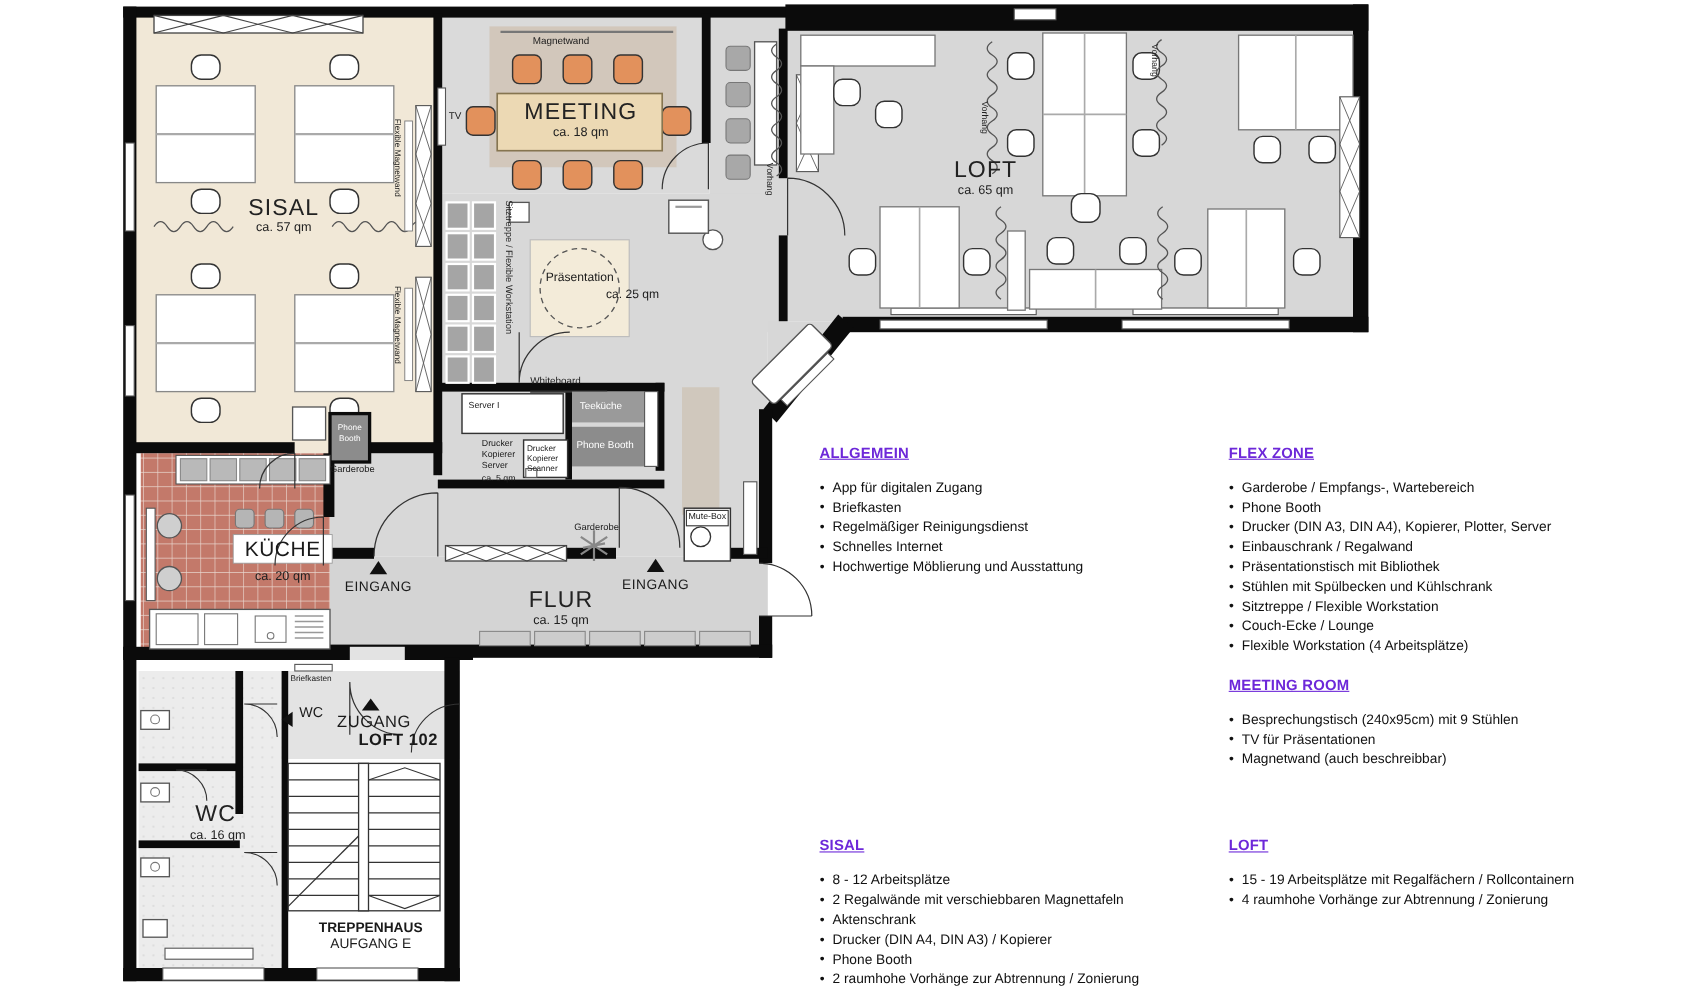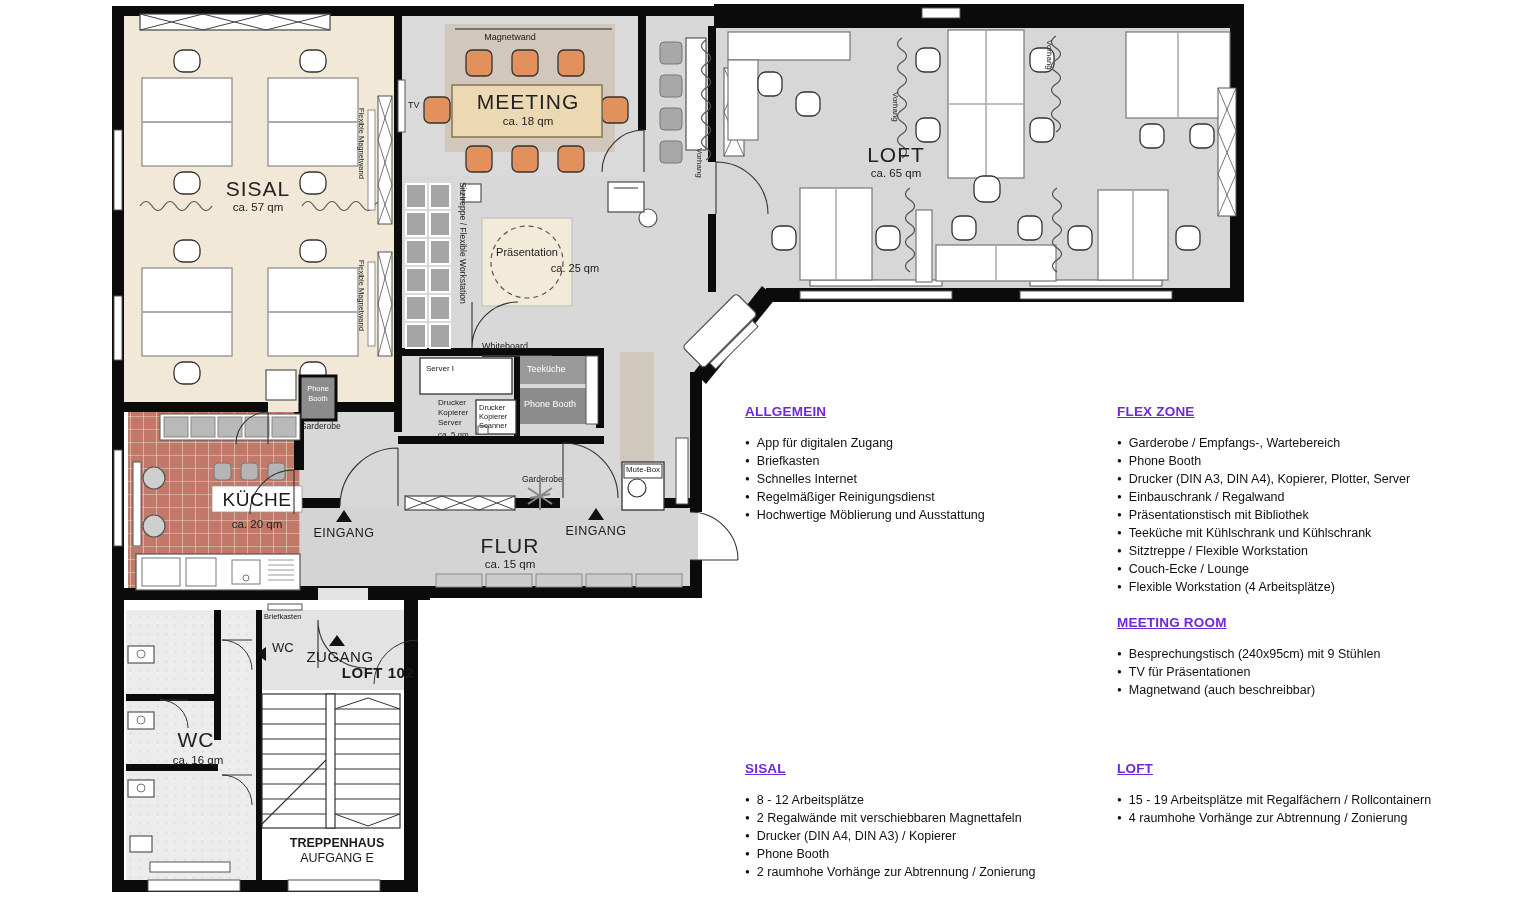--- a/index.html
+++ b/index.html
@@ -386,65 +386,66 @@
 
 <div class="lbl ctr room-name" style="left:510px;top:534px;">FLUR</div>
 <div class="lbl ctr room-area" style="left:510px;top:558px;">ca. 15 qm</div>
 
 <div class="lbl ctr" style="left:257px;top:489px;font-size:19px;letter-spacing:.5px;">KÜCHE</div>
 <div class="lbl ctr room-area" style="left:257px;top:518px;">ca. 20 qm</div>
 
 <div class="lbl xxs" style="left:264px;top:612px;">Briefkasten</div>
 <div class="lbl" style="left:272px;top:640px;font-size:13px;">WC</div>
 <div class="lbl ctr big2" style="left:340px;top:648px;">ZUGANG</div>
-<div class="lbl ctr big2 bold" style="left:360px;top:664px;padding-left:36px;">LOFT 102</div>
+<div class="lbl ctr big2 bold" style="left:344px;top:664px;padding-left:36px;">LOFT 102</div>
 
 <div class="lbl ctr room-name" style="left:196px;top:728px;">WC</div>
 <div class="lbl ctr room-area" style="left:198px;top:754px;">ca. 16 qm</div>
 
 <div class="lbl ctr bold" style="left:337px;top:836px;font-size:12.5px;">TREPPENHAUS</div>
 <div class="lbl ctr" style="left:337px;top:851px;font-size:12.5px;">AUFGANG E</div>
 
 <div class="legend-section" style="left:745px;top:404px;">
   <h3>ALLGEMEIN</h3>
   <ul>
         <li>App für digitalen Zugang</li>
         <li>Briefkasten</li>
+        <li>Regelmäßiger Reinigungsdienst</li>
         <li>Schnelles Internet</li>
-        <li>Regelmäßiger Reinigungsdienst</li>
         <li>Hochwertige Möblierung und Ausstattung</li>
       </ul>
 </div>
 <div class="legend-section" style="left:1117px;top:404px;width:419px;">
   <h3>FLEX ZONE</h3>
   <ul>
         <li>Garderobe / Empfangs-, Wartebereich</li>
         <li>Phone Booth</li>
         <li>Drucker (DIN A3, DIN A4), Kopierer, Plotter, Server</li>
         <li>Einbauschrank / Regalwand</li>
         <li>Präsentationstisch mit Bibliothek</li>
-        <li>Teeküche mit Kühlschrank und Kühlschrank</li>
+        <li>Stühlen mit Spülbecken und Kühlschrank</li>
         <li>Sitztreppe / Flexible Workstation</li>
         <li>Couch-Ecke / Lounge</li>
         <li>Flexible Workstation (4 Arbeitsplätze)</li>
       </ul>
 </div>
 <div class="legend-section" style="left:1117px;top:615px;width:419px;">
   <h3>MEETING ROOM</h3>
   <ul>
         <li>Besprechungstisch (240x95cm) mit 9 Stühlen</li>
         <li>TV für Präsentationen</li>
         <li>Magnetwand (auch beschreibbar)</li>
       </ul>
 </div>
 <div class="legend-section" style="left:745px;top:761px;">
   <h3>SISAL</h3>
   <ul>
         <li>8 - 12 Arbeitsplätze</li>
         <li>2 Regalwände mit verschiebbaren Magnettafeln</li>
+        <li>Aktenschrank</li>
         <li>Drucker (DIN A4, DIN A3) / Kopierer</li>
         <li>Phone Booth</li>
         <li>2 raumhohe Vorhänge zur Abtrennung / Zonierung</li>
       </ul>
 </div>
 <div class="legend-section" style="left:1117px;top:761px;width:419px;">
   <h3>LOFT</h3>
   <ul>
         <li>15 - 19 Arbeitsplätze mit Regalfächern / Rollcontainern</li>
         <li>4 raumhohe Vorhänge zur Abtrennung / Zonierung</li>

